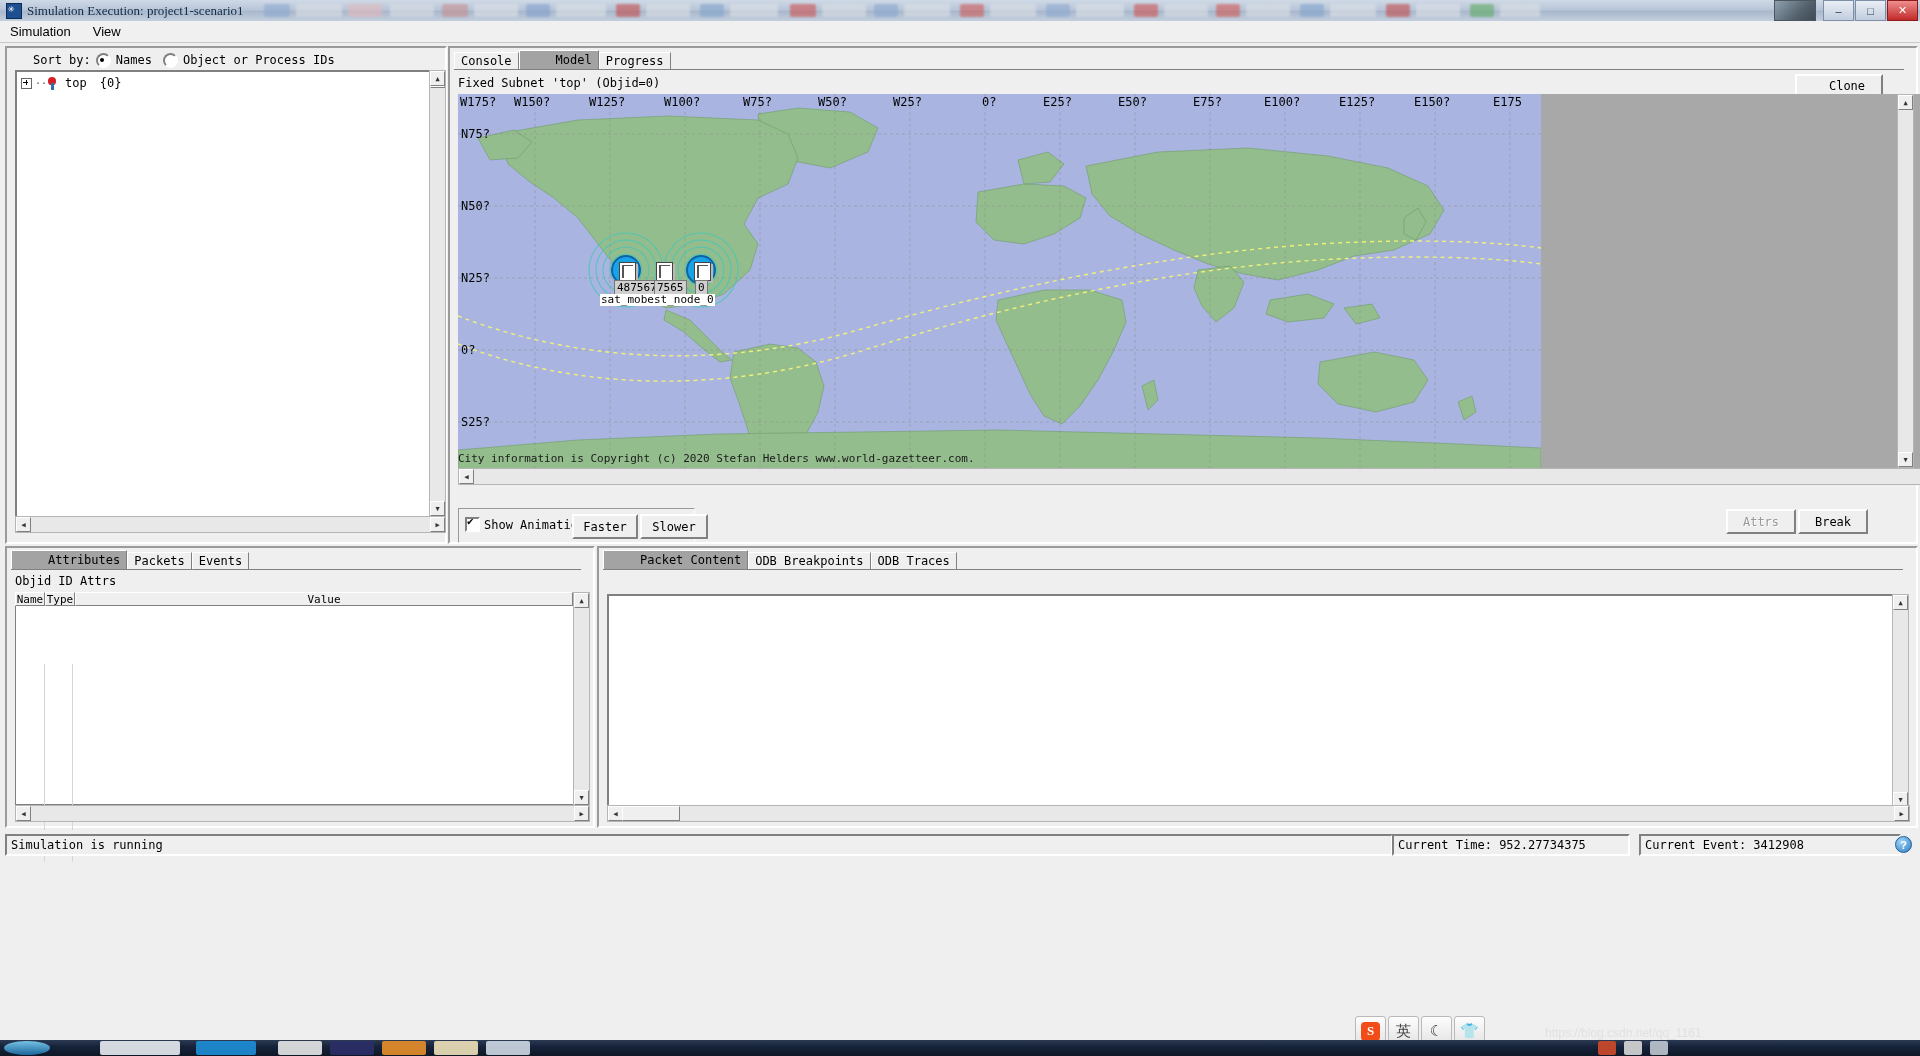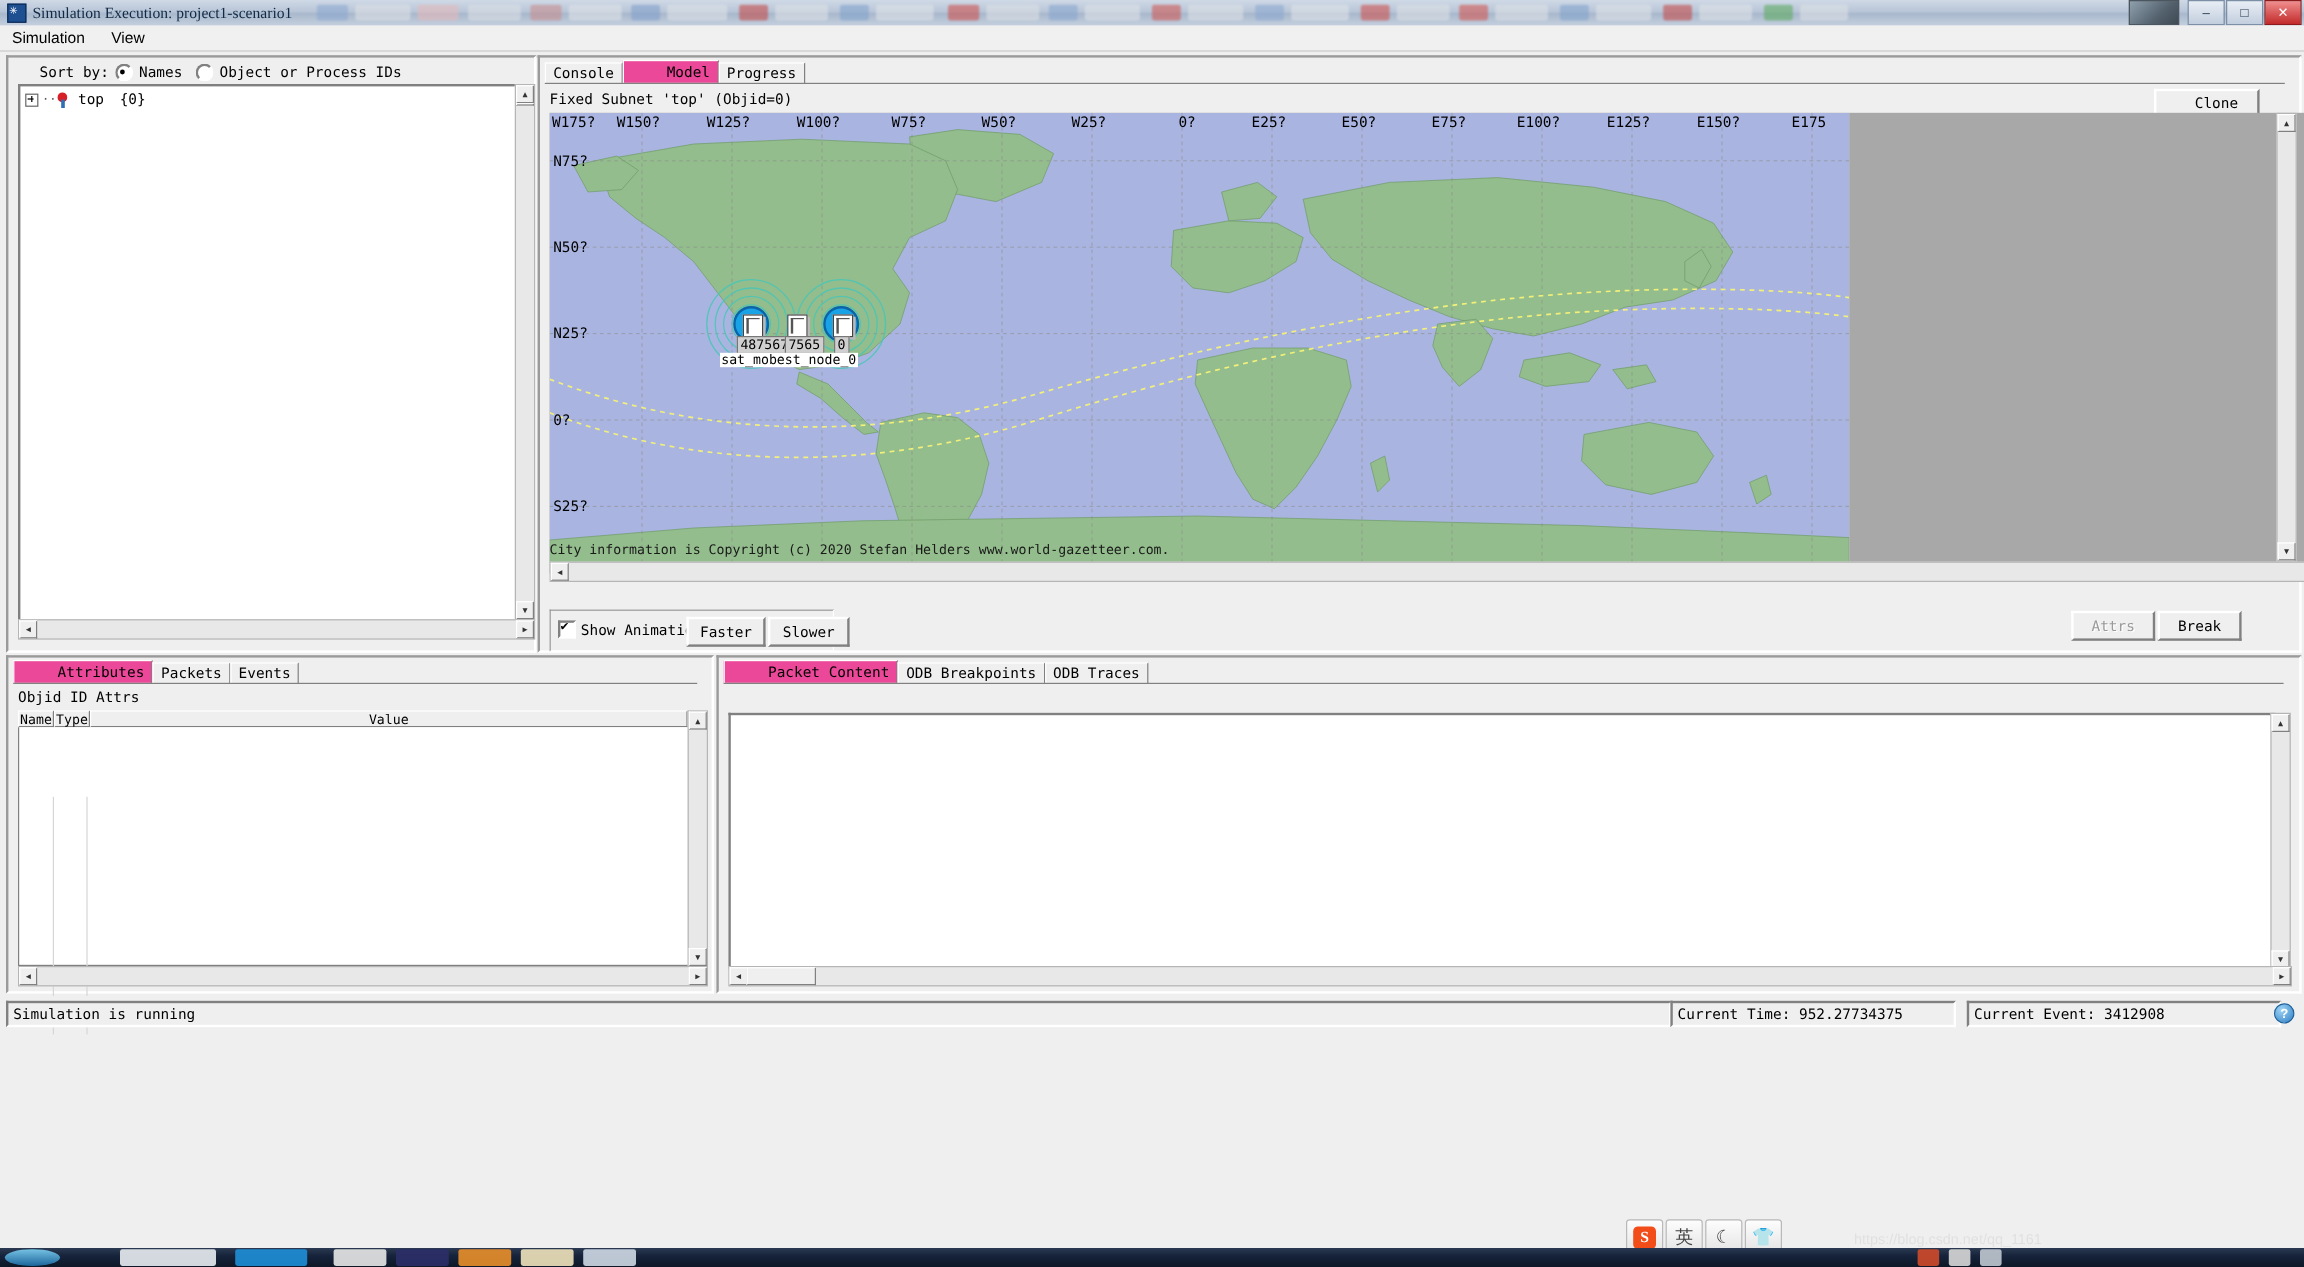--- a/index.html
+++ b/index.html
@@ -75,21 +75,21 @@
   .sbtn{width:13px;height:13px;background:#efefef;border:1px solid;border-color:#fff #808080 #808080 #fff;
     display:flex;align-items:center;justify-content:center;font-size:7px;color:#333;}
   .sbthumb{background:#efefef;border:1px solid;border-color:#fff #808080 #808080 #fff;}
 
   
   .rightpanel{position:absolute;left:448px;top:46px;width:1466px;height:494px;
     background:#efefef;border:2px solid;border-color:#9a9a9a #fff #fff #9a9a9a;}
   .tabstrip{position:absolute;left:4px;top:4px;height:18px;display:flex;align-items:flex-end;}
   .tab{height:16px;padding:0 6px;background:#efefef;border:1px solid;
     border-color:#fff #808080 #efefef #fff;font-size:12px;line-height:16px;}
-  .tab.active{height:18px;line-height:18px;border-bottom-color:#fff;background:#ec4899;font-weight:normal;padding-left:36px;}
+  .tab.active{height:18px;line-height:18px;border-bottom-color:#fff;background:#a3a3a3;font-weight:normal;padding-left:36px;}
   .tabline{position:absolute;left:4px;top:21px;width:1450px;height:1px;background:#808080;}
   .subnetlabel{position:absolute;left:8px;top:28px;font-size:12px;}
   .mapwrap{position:absolute;left:8px;top:46px;width:1083px;height:384px;background:#a8a8a8;overflow:hidden;}
   .mapcanvas{position:absolute;left:0;top:0;width:1083px;height:384px;}
   .graybg{position:absolute;left:1091px;top:46px;width:395px;height:384px;background:#a8a8a8;}
   .copy{position:absolute;left:8px;top:416px;font-size:11px;color:#1a1a1a;line-height:13px;}
 
   .animbox{position:absolute;left:8px;top:460px;width:235px;height:33px;
     border:1px solid;border-color:#9a9a9a #fff #fff #9a9a9a;}
   .chk{width:11px;height:11px;background:#fff;border:2px solid;border-color:#808080 #fff #fff #808080;position:relative;flex:none;}

